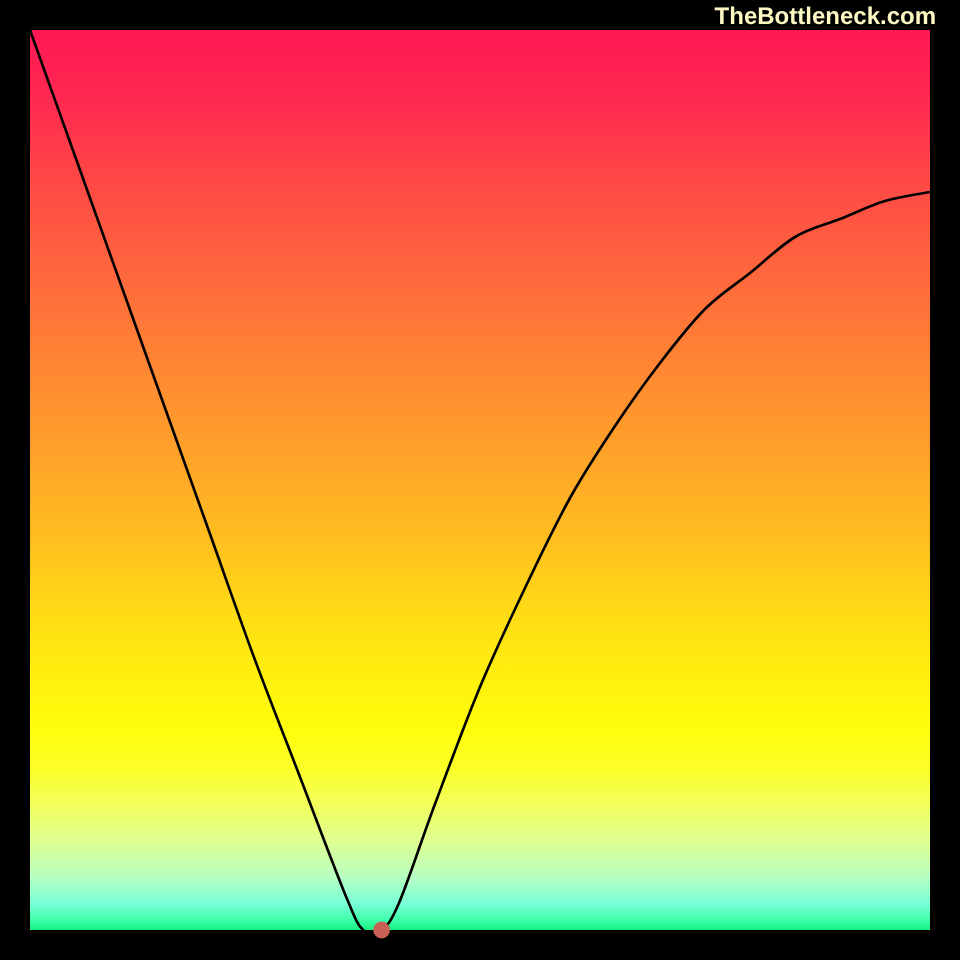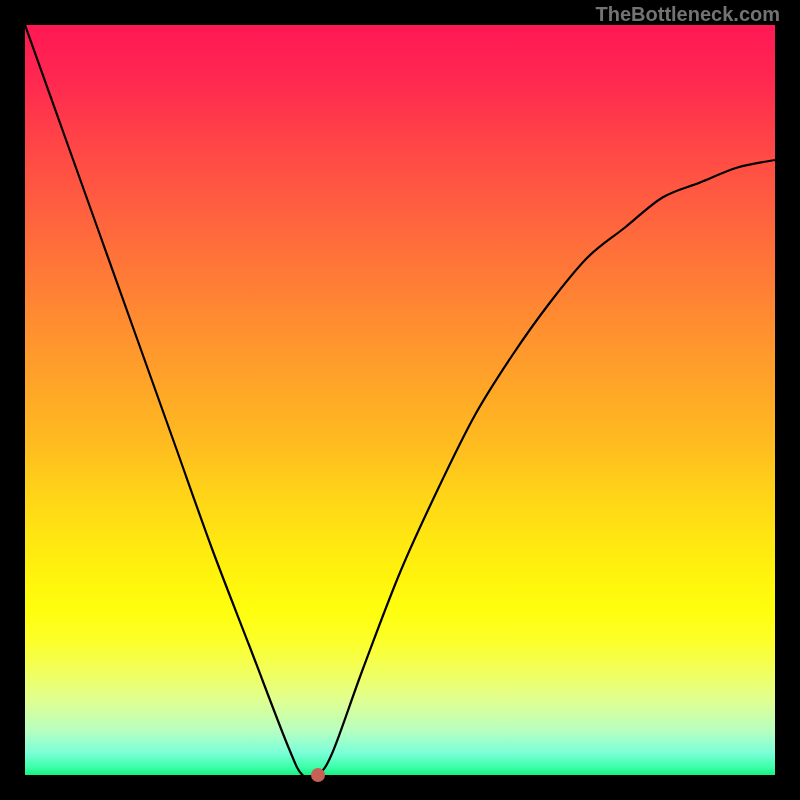--- a/index.html
+++ b/index.html
@@ -10,21 +10,21 @@
     position: relative;
     overflow: hidden;
   }
   .watermark {
     position: absolute;
     top: 3px;
     right: 20px;
     font-family: Arial, sans-serif;
     font-size: 20px;
     font-weight: bold;
-    color: #737373;
+    color: #fef9c3;
     z-index: 10;
   }
   .plot-area {
     position: absolute;
     left: 25px;
     top: 25px;
     width: 750px;
     height: 750px;
     background: linear-gradient(to bottom,
       #ff1854 0%,

